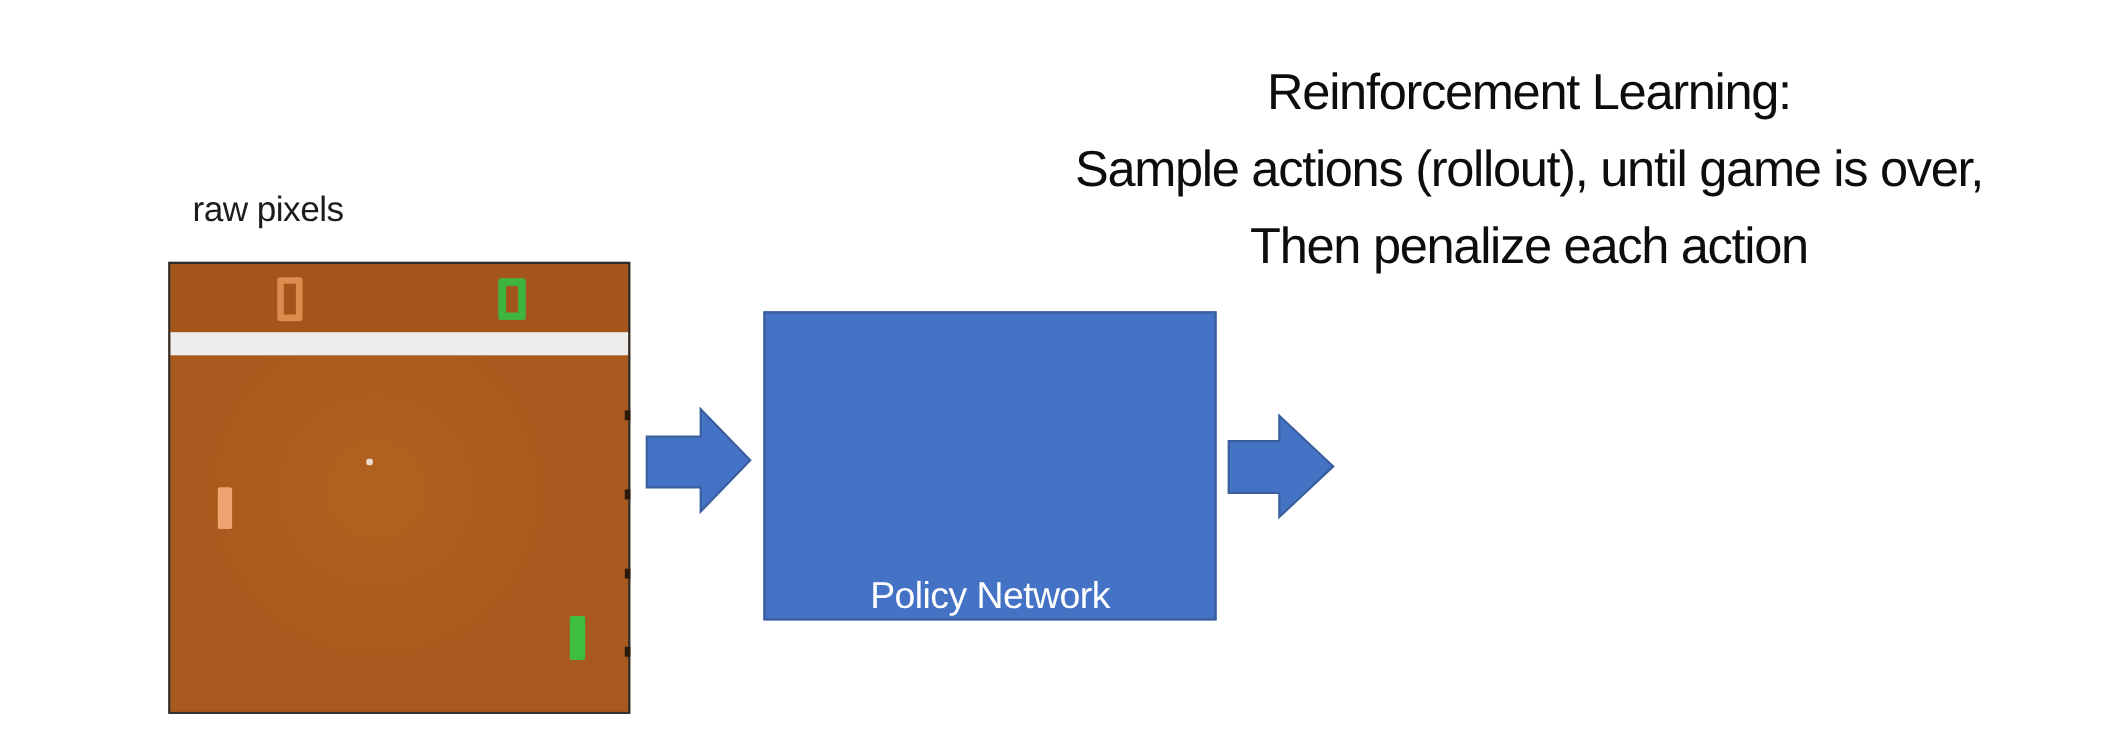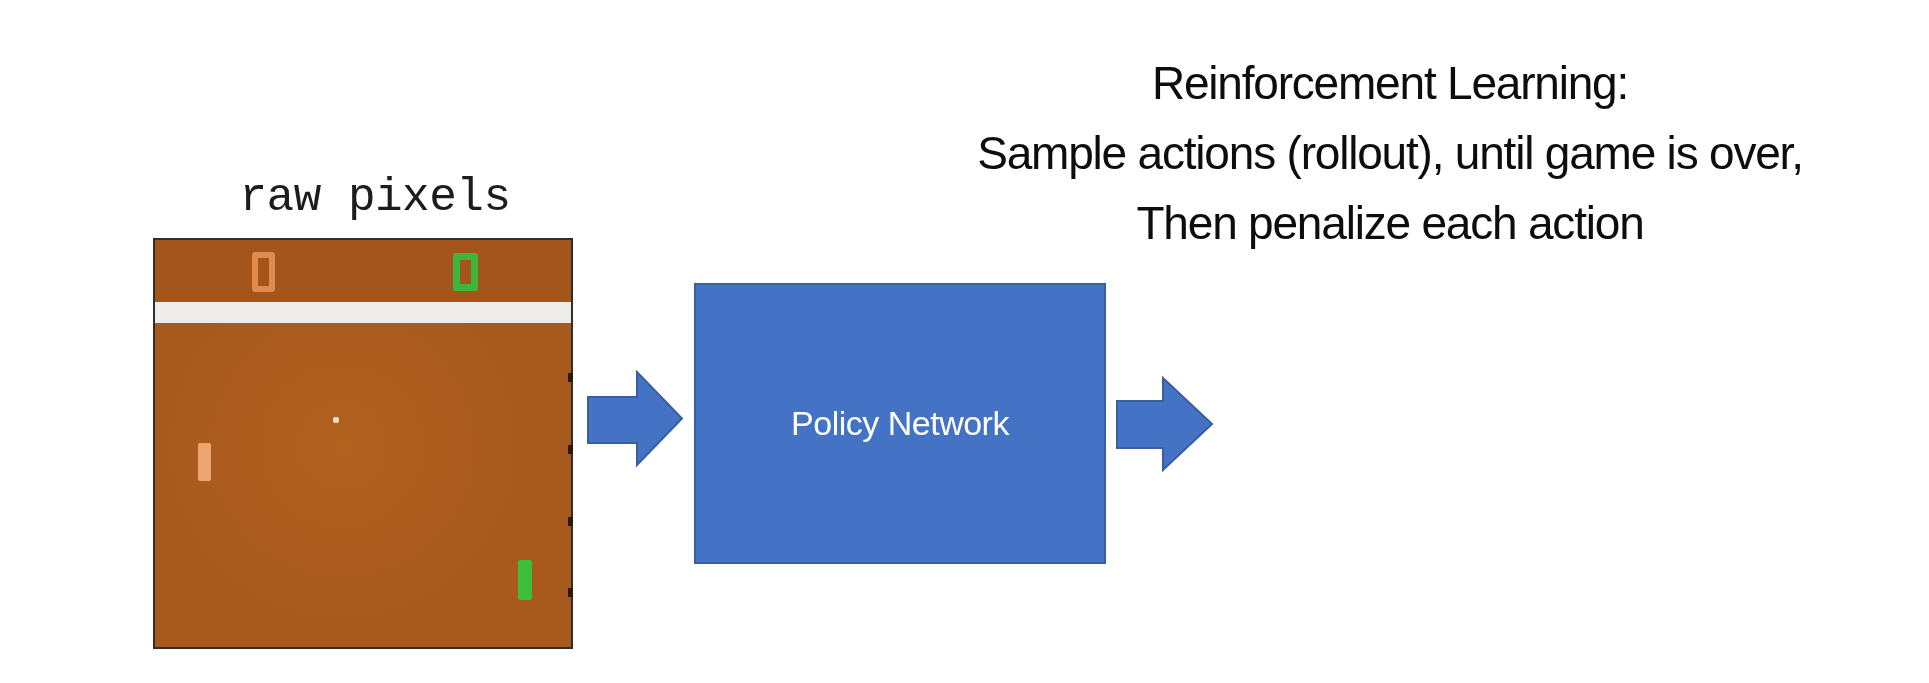--- a/index.html
+++ b/index.html
@@ -26,25 +26,23 @@
     letter-spacing: -1.2px;
     white-space: nowrap;
   }
 
   
   .raw-pixels-caption {
     position: absolute;
     left: 175px;
     top: 172px;
     width: 400px;
-    text-align: center;
     color: #1c1c1c;
-    font-size: 46px;
+    font-size: 32px;
     letter-spacing: -0.5px;
-    font-family: Liberation Mono, monospace;
   }
 
   
   .pong {
     position: absolute;
     left: 153px;
     top: 238px;
     width: 420px;
     height: 411px;
     box-sizing: border-box;
@@ -126,21 +124,21 @@
 
   
   .policy-box {
     position: absolute;
     left: 694px; top: 283px;
     width: 412px; height: 281px;
     box-sizing: border-box;
     background: #4472c4;
     border: 2px solid #3a5f9e;
     display: flex;
-    align-items: center;
+    align-items: flex-end;
     justify-content: center;
   }
   .policy-box span {
     color: #ffffff;
     font-size: 34px;
     letter-spacing: -0.5px;
   }
 
   
   .output-label {

